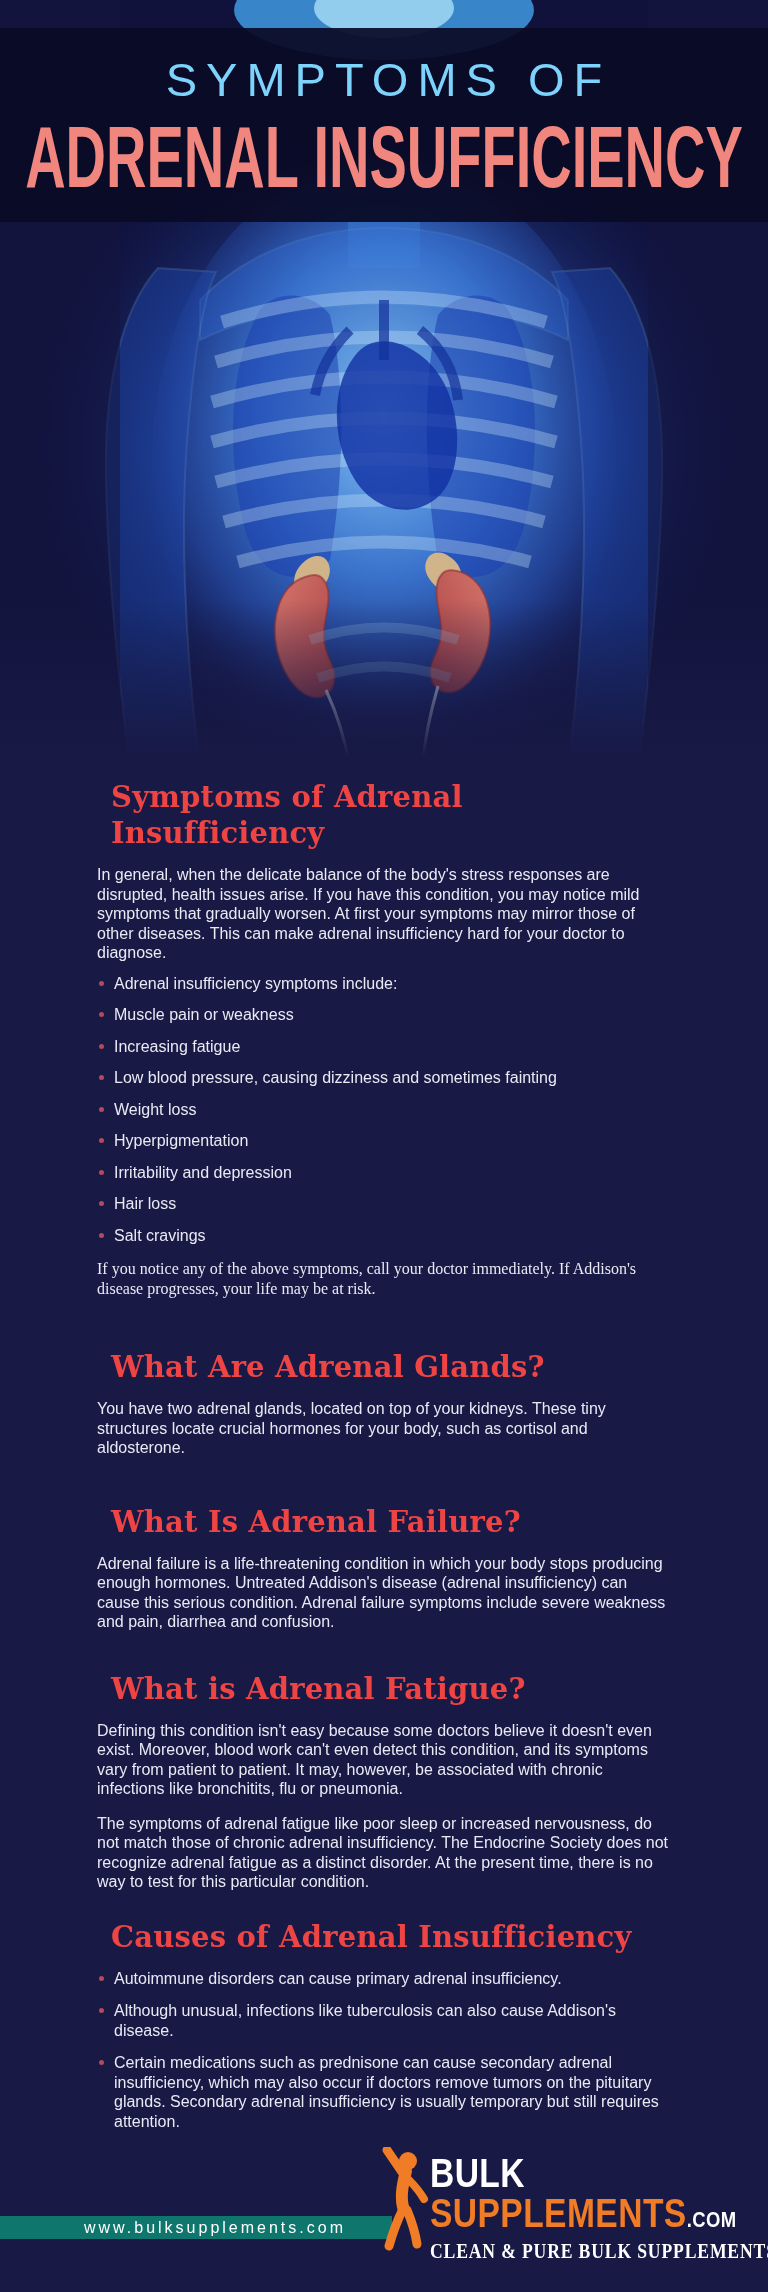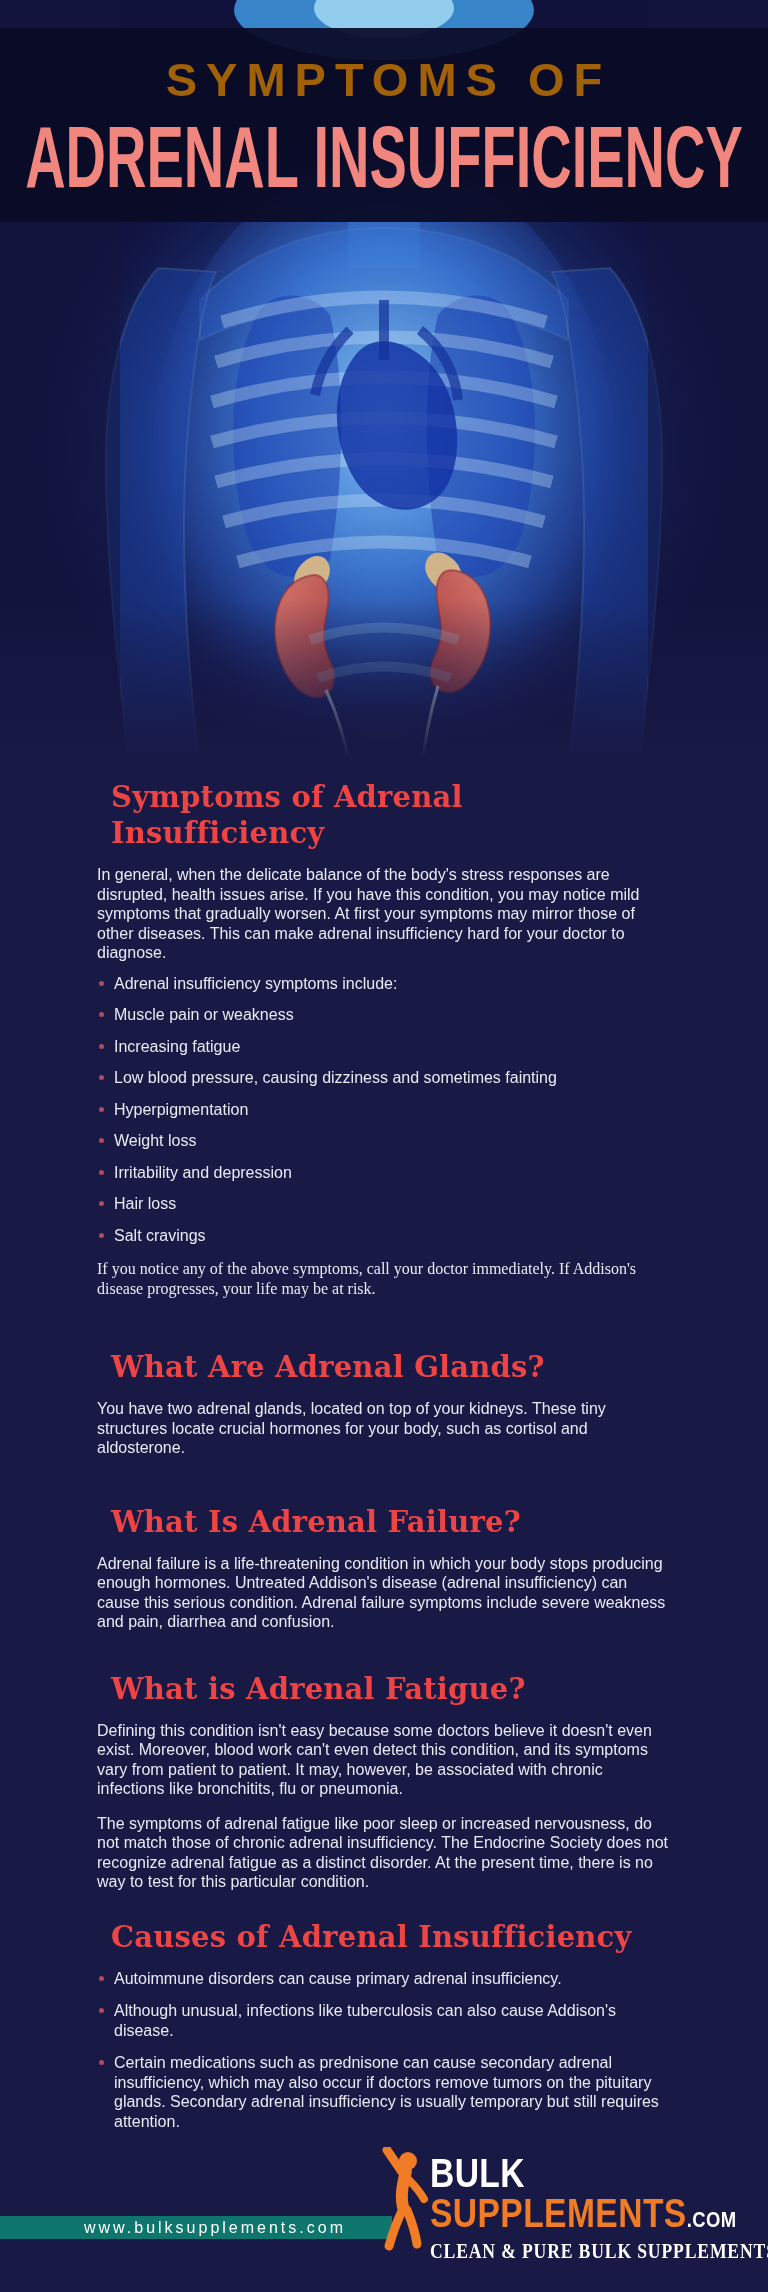--- a/index.html
+++ b/index.html
@@ -10,21 +10,21 @@
 
   
   .hero { position:absolute; top:0; left:0; width:768px; height:770px; }
   .hero svg { position:absolute; top:0; left:0; display:block; }
   .title-band {
     position:absolute; top:28px; left:0; width:768px; height:194px;
     background:rgba(10,11,38,0.93);
     display:flex; flex-direction:column; align-items:center;
   }
   .kicker {
-    margin-top:24px; color:#a16207; font-size:47px; font-weight:700;
+    margin-top:24px; color:#7dd3fc; font-size:47px; font-weight:400;
     letter-spacing:9px; line-height:56px; white-space:nowrap; text-indent:9px;
   }
   .main-title {
     margin-top:6px; color:#f0867d; font-size:56px; font-weight:700;
     letter-spacing:0px; line-height:56px; white-space:nowrap;
     transform:scaleY(1.55); transform-origin:center top;
   }
 
   
   .content {
@@ -187,22 +187,22 @@
   <main class="content">
 
     <section id="s0">
       <h2 class="h">Symptoms of Adrenal Insufficiency</h2>
       <p class="p intro">In general, when the delicate balance of the body's stress responses are disrupted, health issues arise. If you have this condition, you may notice mild symptoms that gradually worsen. At first your symptoms may mirror those of other diseases. This can make adrenal insufficiency hard for your doctor to diagnose.</p>
       <ul>
         <li>Adrenal insufficiency symptoms include:</li>
         <li>Muscle pain or weakness</li>
         <li>Increasing fatigue</li>
         <li>Low blood pressure, causing dizziness and sometimes fainting</li>
+        <li>Weight loss</li>
         <li>Hyperpigmentation</li>
-        <li>Weight loss</li>
         <li>Irritability and depression</li>
         <li>Hair loss</li>
         <li>Salt cravings</li>
       </ul>
       <p class="p outro">If you notice any of the above symptoms, call your doctor immediately. If Addison's disease progresses, your life may be at risk.</p>
     </section>
 
     <section id="s1">
       <h2 class="h">What Are Adrenal Glands?</h2>
       <p class="p intro">You have two adrenal glands, located on top of your kidneys. These tiny structures locate crucial hormones for your body, such as cortisol and aldosterone.</p>

